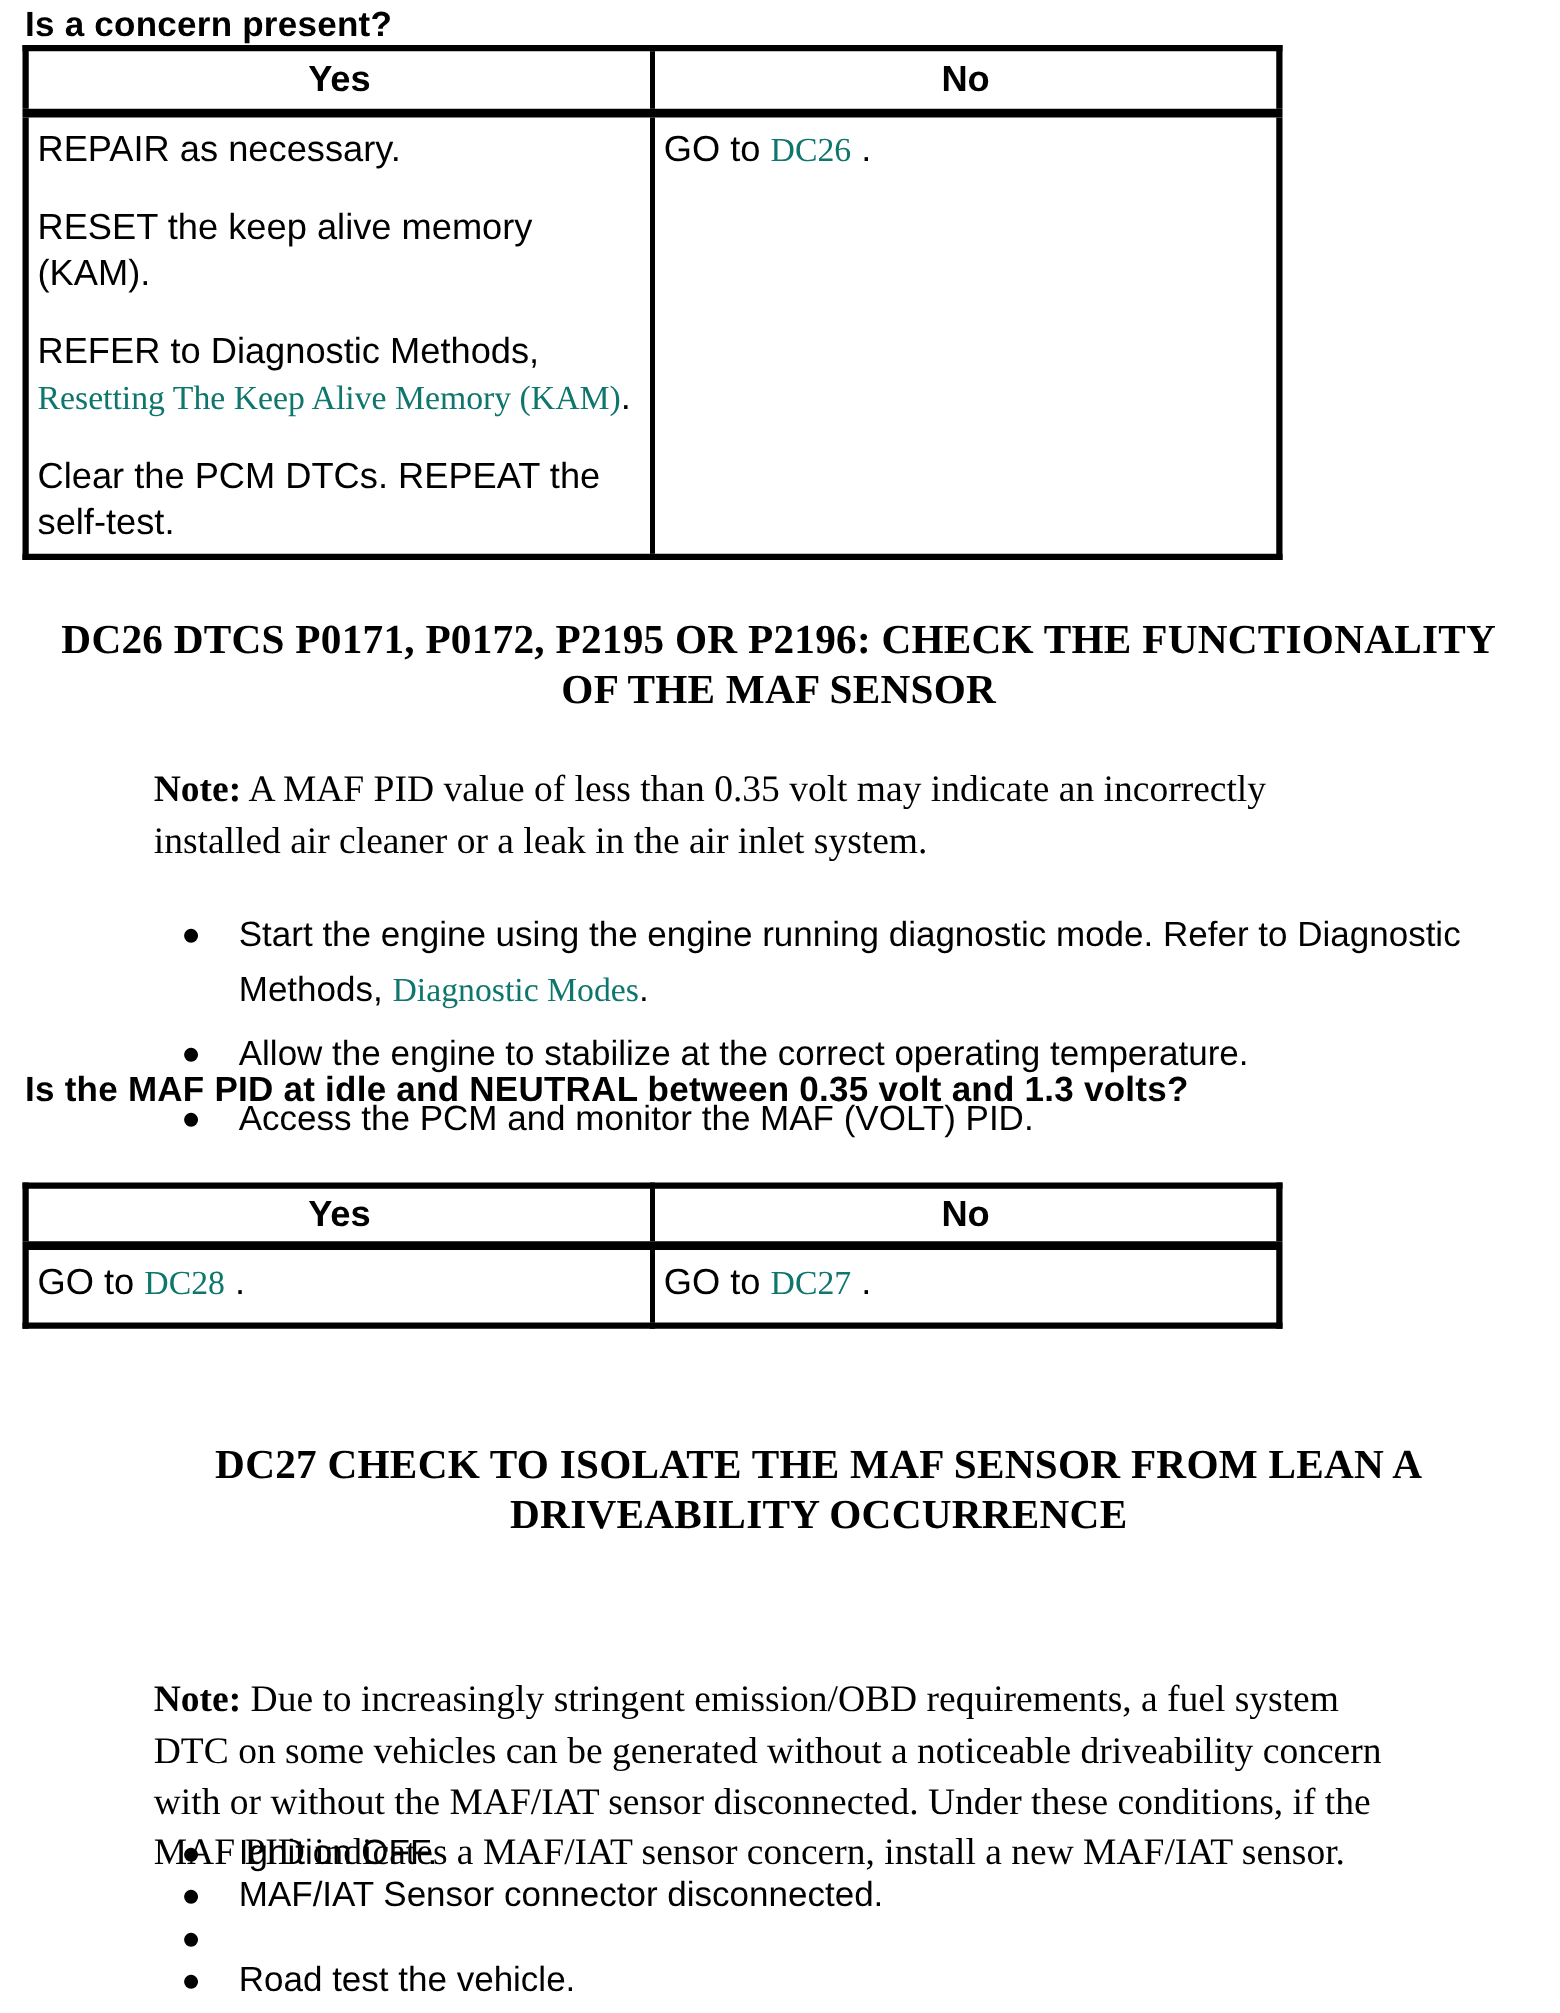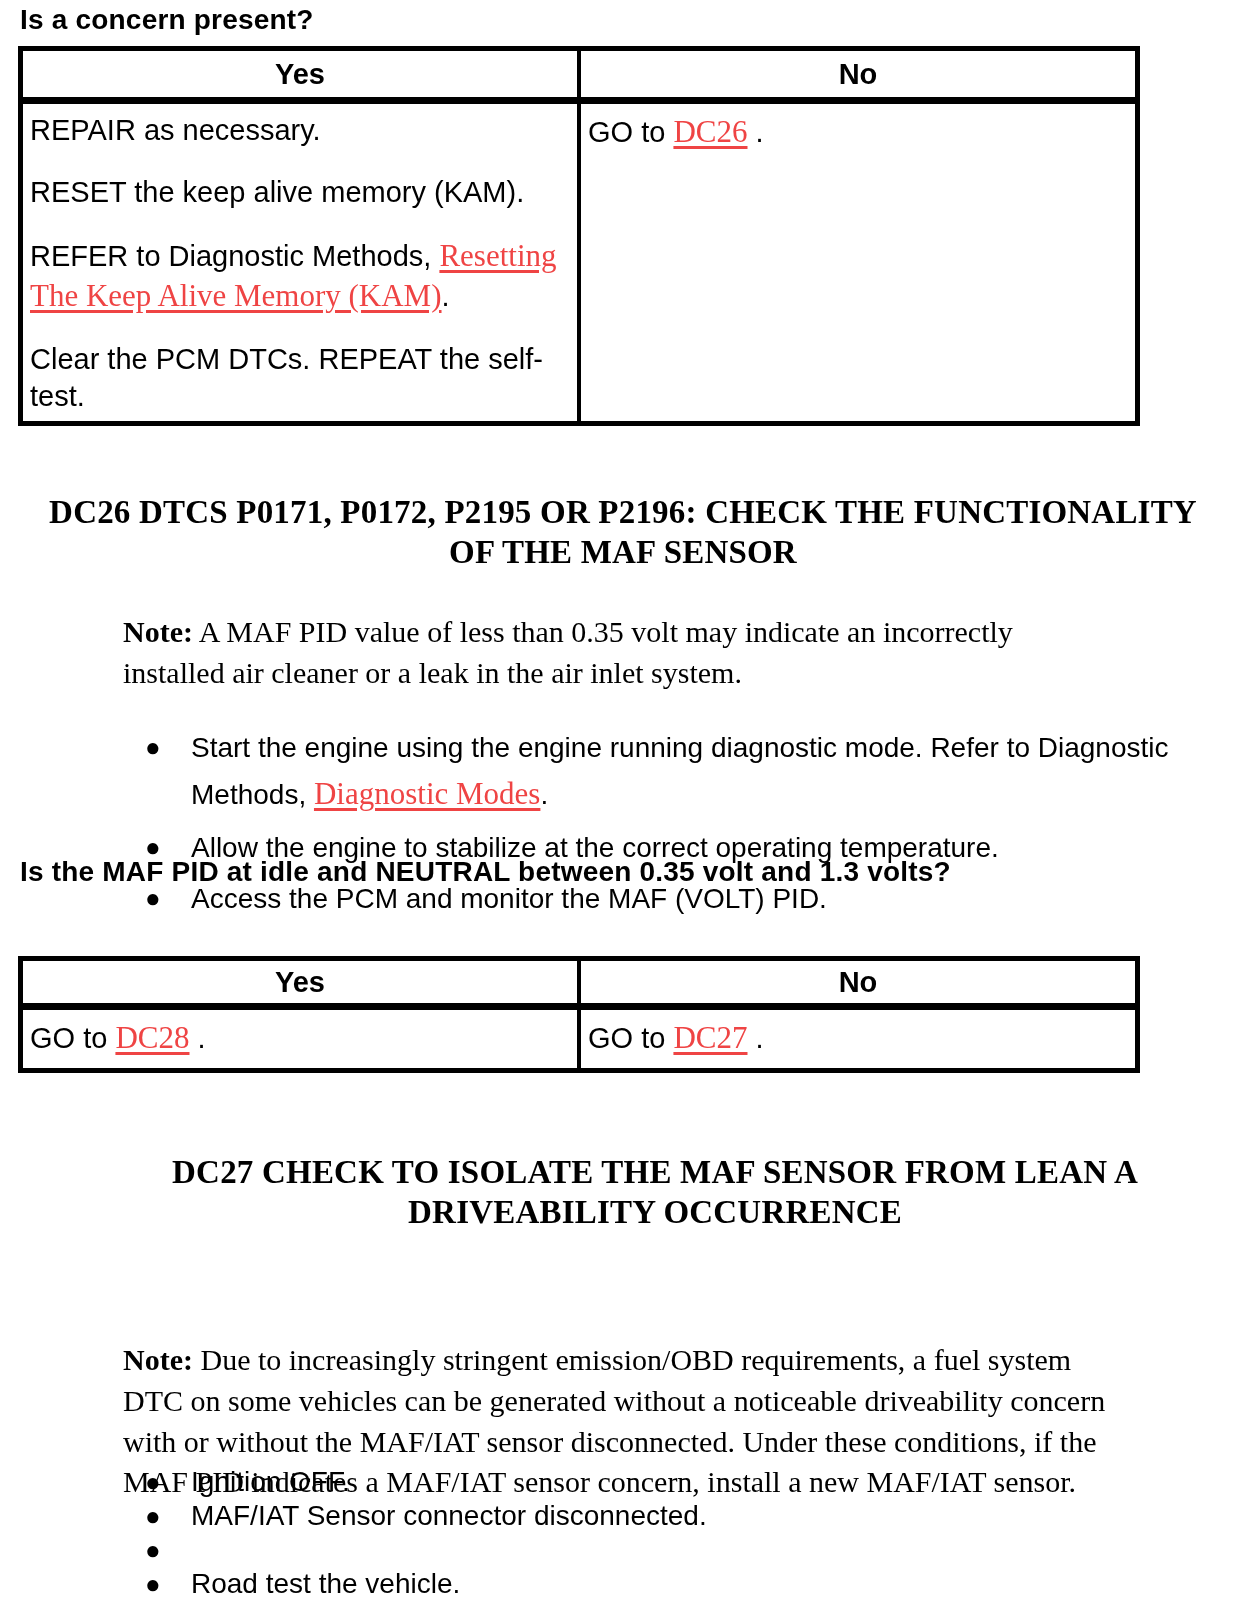--- a/index.html
+++ b/index.html
@@ -4,35 +4,35 @@
 <style>
   html,body{margin:0;padding:0;}
   body{
     width:1248px;height:1610px;background:#ffffff;color:#000000;
     font-family:"Liberation Sans",sans-serif;position:relative;overflow:hidden;
   }
   .abs{position:absolute;}
   .question{font-weight:bold;font-size:28px;letter-spacing:0.2px;}
   .pre{white-space:pre-line;margin-top:44px;}
 
-  table.dtable{border-collapse:collapse;table-layout:fixed;width:1122px;margin-top:10px;}
+  table.dtable{border-collapse:collapse;table-layout:fixed;width:1008px;}
   table.dtable th, table.dtable td{border:4px solid #000;}
   table.dtable{border:5px solid #000;}
   table.dtable th{
     border-bottom:7px solid #000;font-size:29px;font-weight:bold;
     height:46px;text-align:center;vertical-align:middle;padding:0;
   }
   table.dtable td{font-size:29px;vertical-align:top;padding:8px 4px 6px 7px;line-height:1.28;}
   td.vmid{vertical-align:middle;}
   .cellp{margin:0 0 25px 0;}
   .cellp:last-child{margin-bottom:0;}
 
   a.slink{
-    font-family:"Liberation Serif",serif;font-size:31px;color:#ef4444;
-    text-decoration:underline;text-underline-offset:4px;cursor:pointer;
+    font-family:"Liberation Serif",serif;font-size:27px;color:#0f766e;
+    text-underline-offset:4px;cursor:pointer;
   }
   .heading{
     font-family:"Liberation Serif",serif;font-weight:bold;font-size:33px;
     line-height:1.22;white-space:pre-line;letter-spacing:0.2px;text-align:center;
   }
   .note{font-family:"Liberation Serif",serif;font-size:30px;line-height:1.36;margin:0;}
   .note b{font-family:"Liberation Serif",serif;}
 
   .bullets{display:block;}
   .bul{display:flex;align-items:flex-start;margin:0 0 7px 0;}

